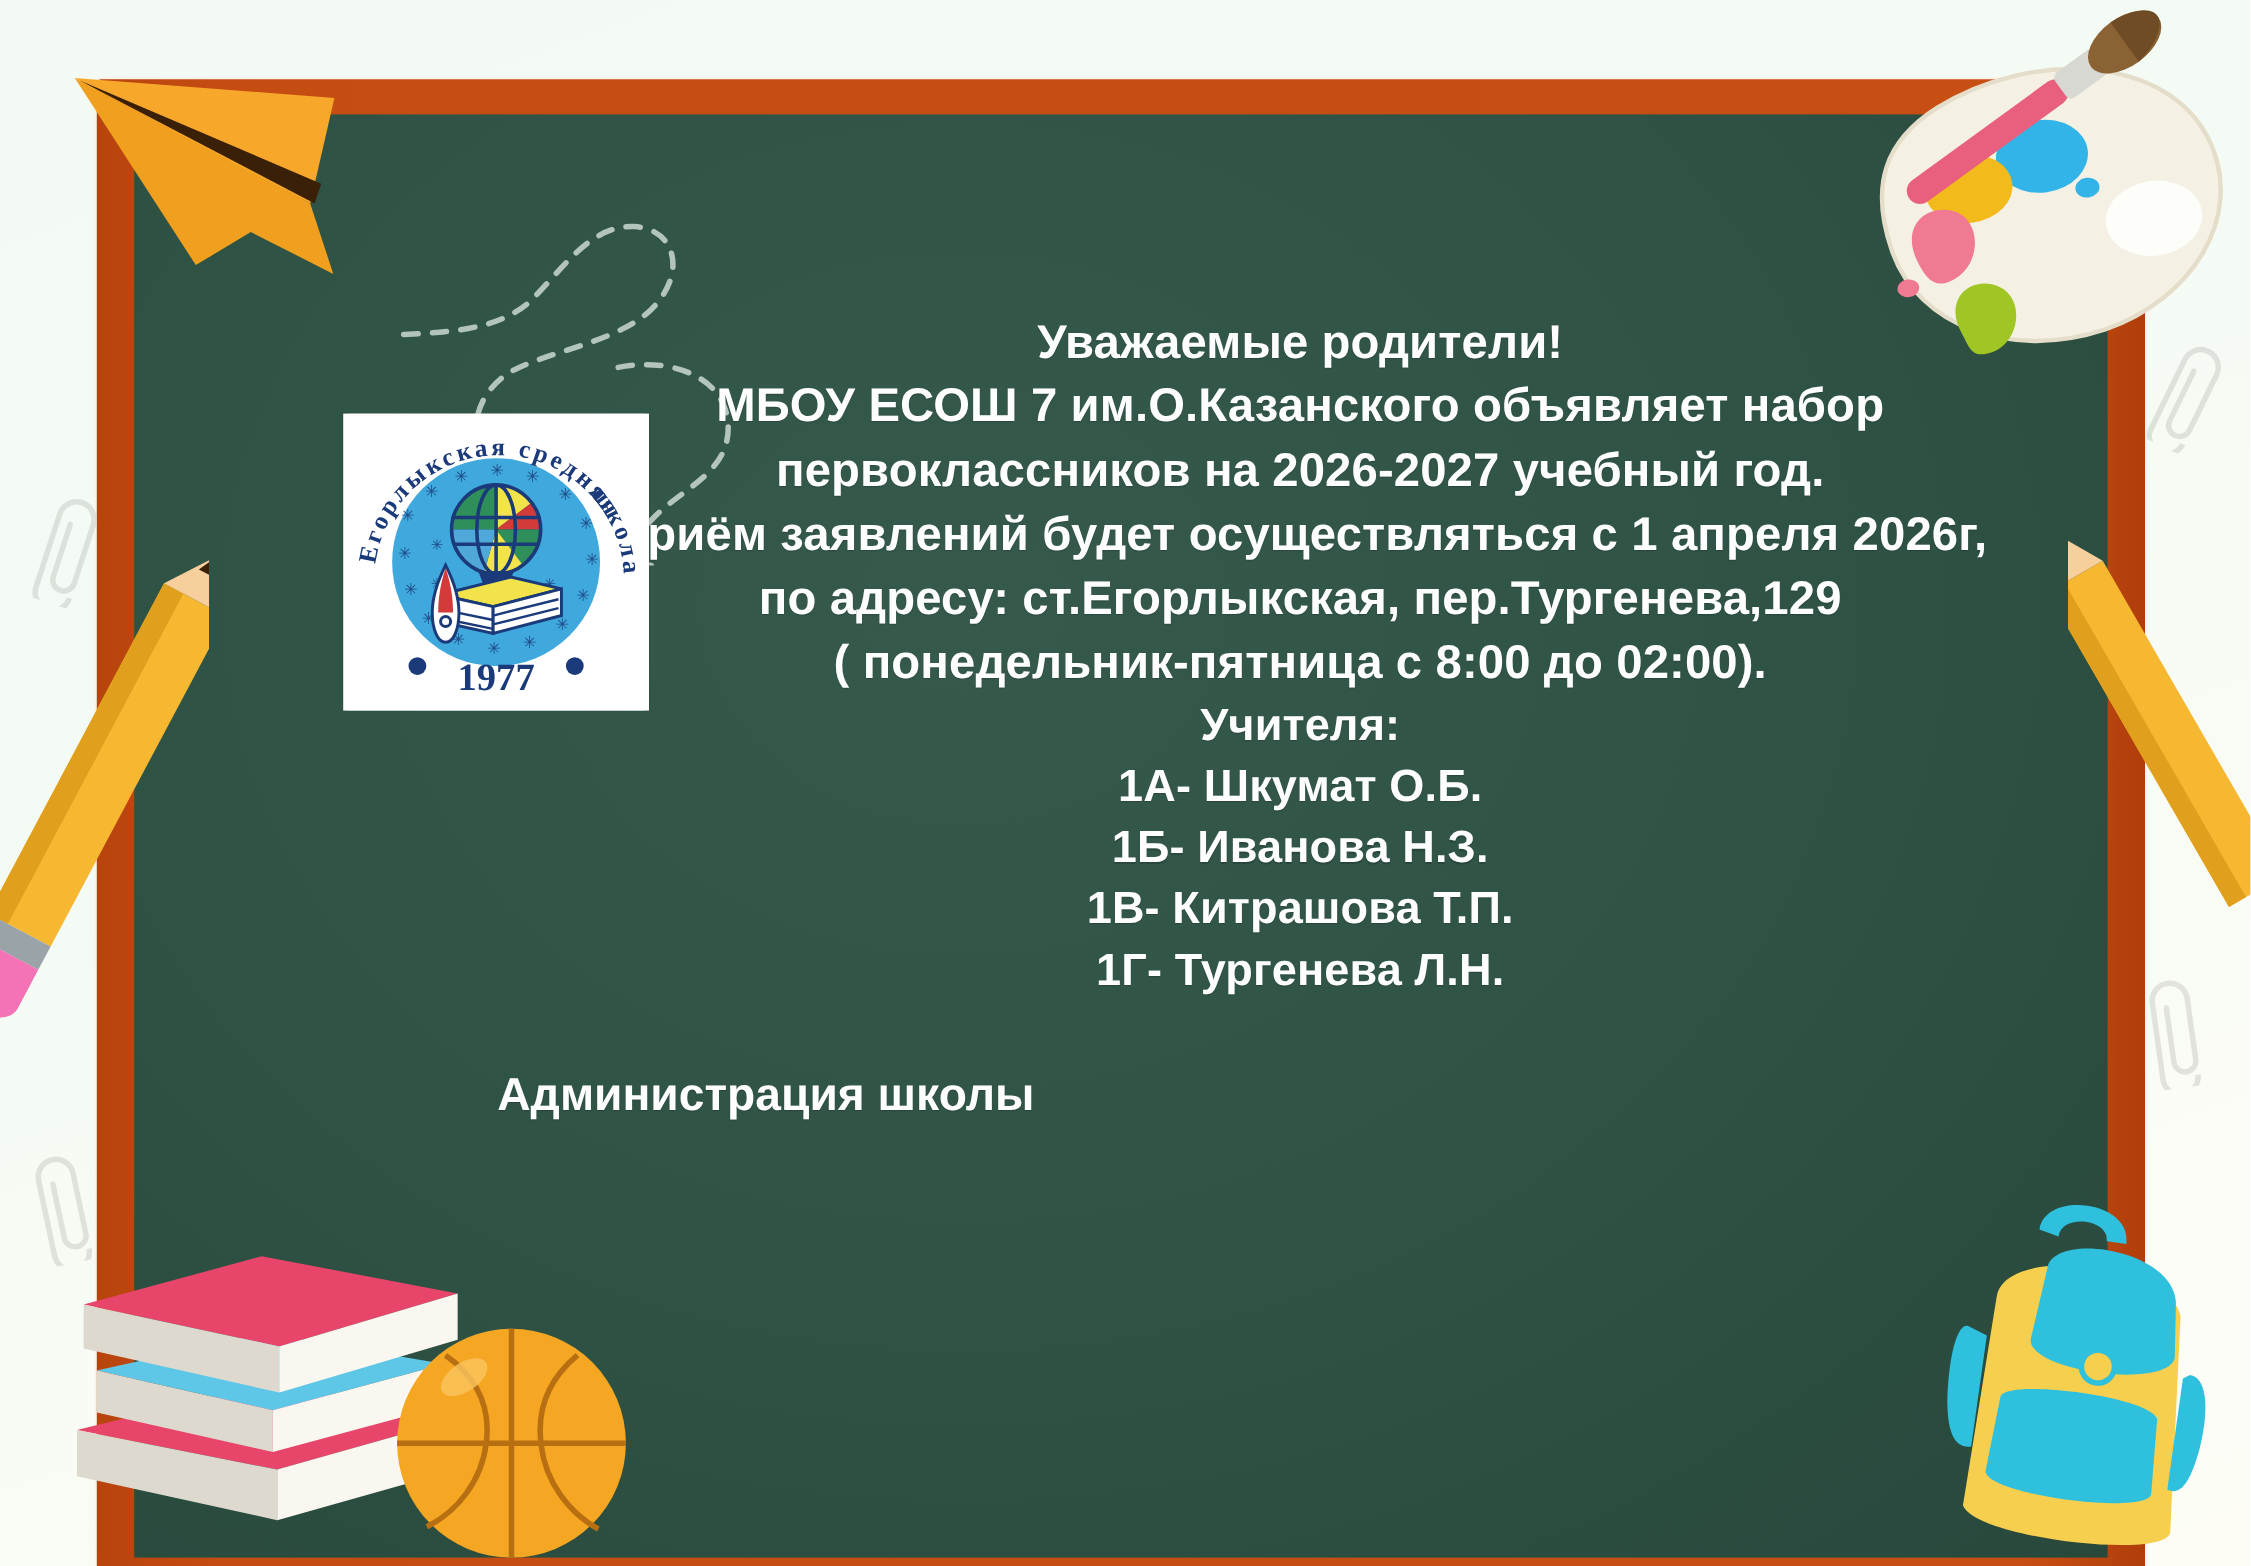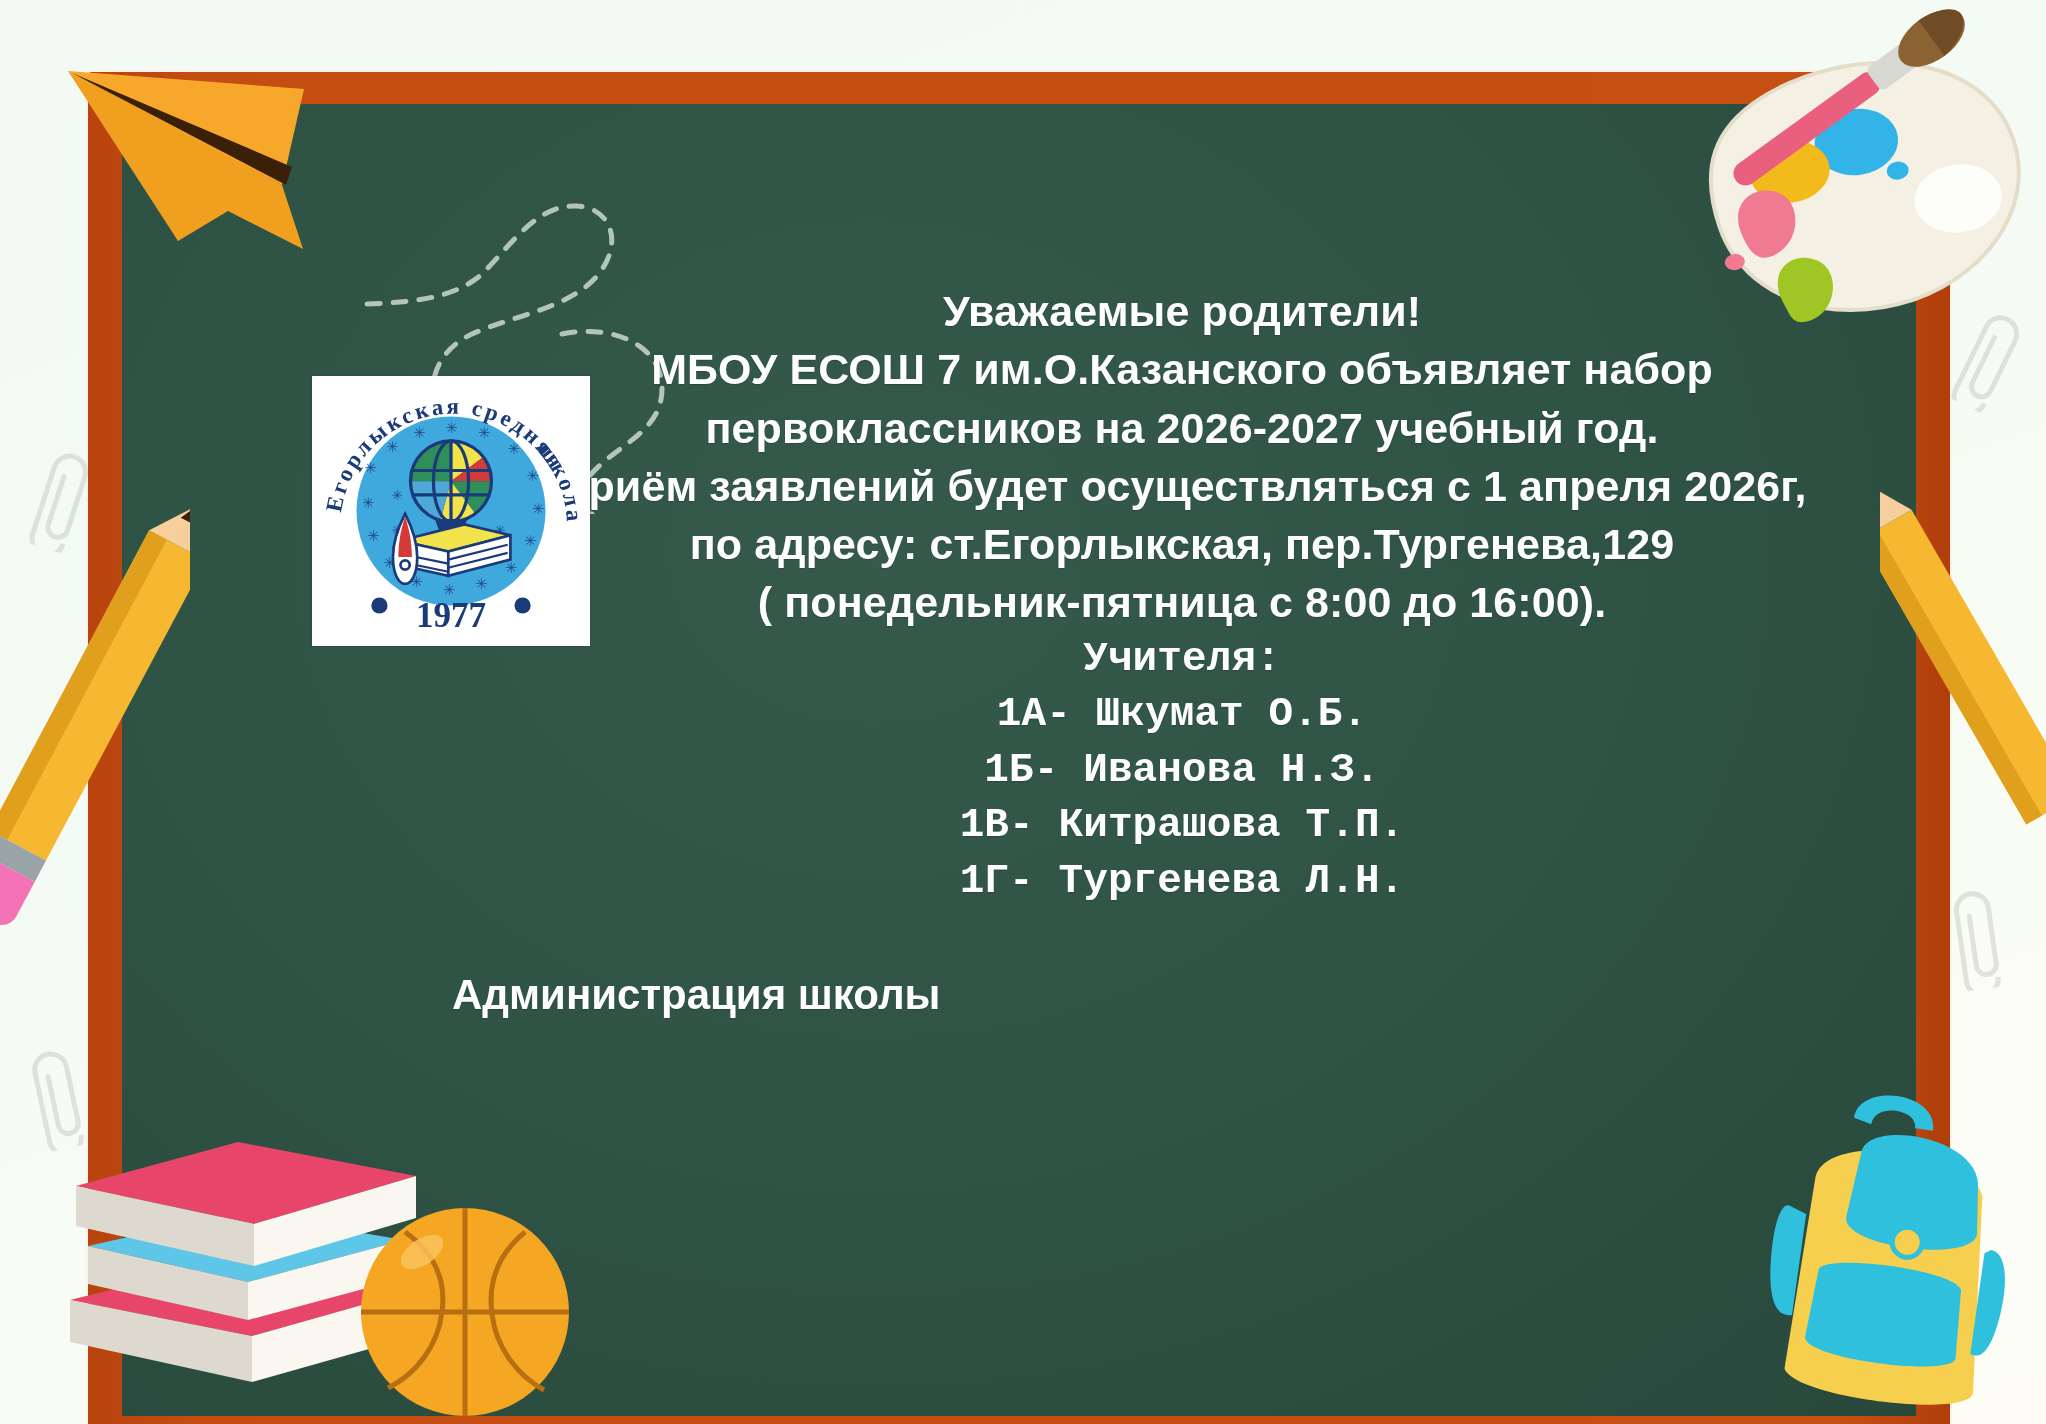--- a/index.html
+++ b/index.html
@@ -60,21 +60,21 @@
   }
   .line {
     font-size: 43px;
     font-weight: bold;
     line-height: 1.355;
     letter-spacing: .1px;
     white-space: nowrap;
     color: #fdfdfd;
     text-shadow: 0 1px 1px rgba(0,0,0,.18);
   }
-  .line.small { font-size: 41px; font-family: Liberation Mono, monospace; }
+  .line.small { font-size: 41px; }
   .spacer { height: 62px; }
   #signature {
     font-size: 42px;
     font-weight: bold;
     color: #fdfdfd;
     text-align: left;
     padding-right: 78px;
     text-shadow: 0 1px 1px rgba(0,0,0,.18);
   }
 
@@ -119,21 +119,21 @@
           <path d="M200 150 C 250 140, 300 160, 300 205 C 300 250, 250 262, 225 295 C 210 315, 215 330, 230 330"></path>
         </g>
       </svg>
 
       <div id="notice">
         <div class="line">Уважаемые родители!</div>
         <div class="line">МБОУ ЕСОШ 7 им.О.Казанского объявляет набор</div>
         <div class="line">первоклассников на 2026-2027 учебный год.</div>
         <div class="line">Приём заявлений будет осуществляться с 1 апреля 2026г,</div>
         <div class="line">по адресу: ст.Егорлыкская, пер.Тургенева,129</div>
-        <div class="line">( понедельник-пятница с 8:00 до 16:00).</div>
+        <div class="line">( понедельник-пятница с 8:00 до 02:00).</div>
         <div class="line small">Учителя:</div>
         <div class="line small">1А- Шкумат О.Б.</div>
         <div class="line small">1Б- Иванова Н.З.</div>
         <div class="line small">1В- Китрашова Т.П.</div>
         <div class="line small">1Г- Тургенева Л.Н.</div>
         <div class="spacer"></div>
         <div id="signature">Администрация школы</div>
       </div>
 
       <div id="logo">

